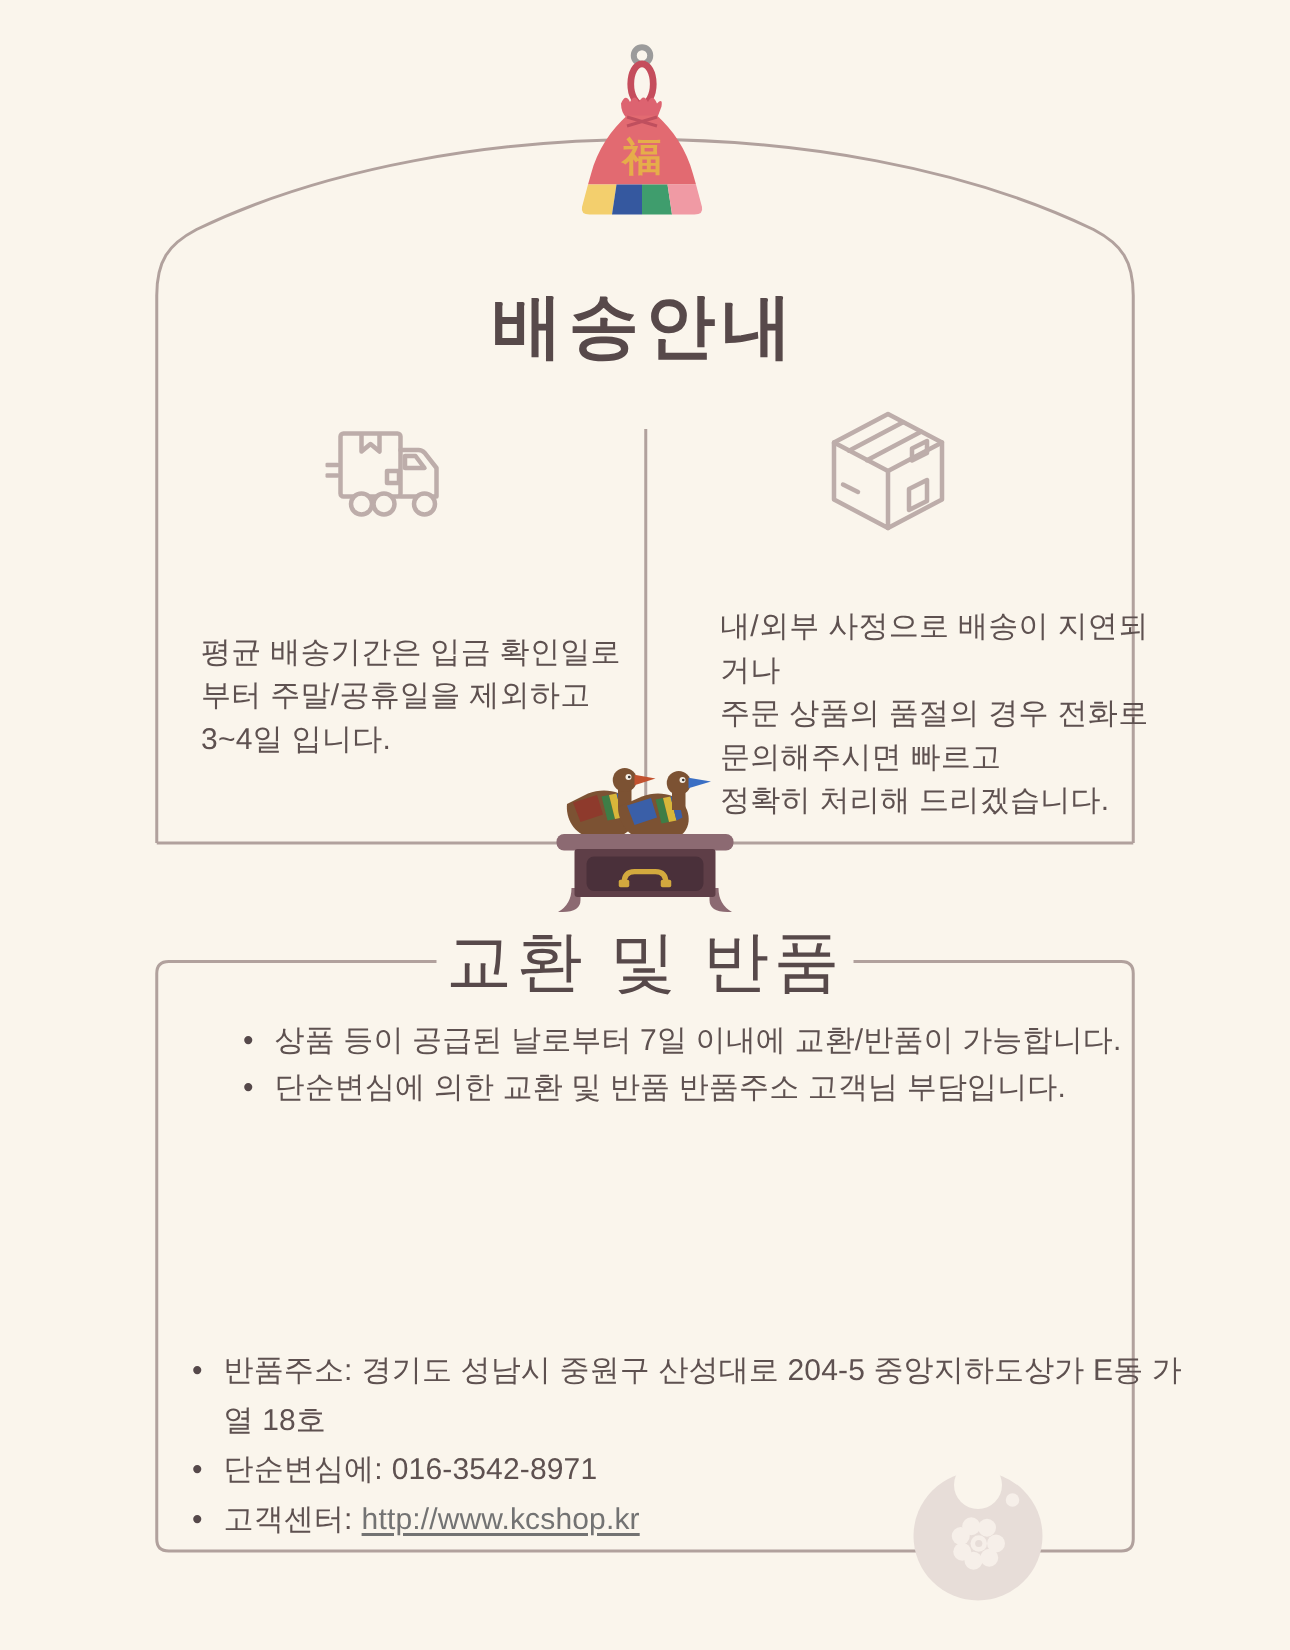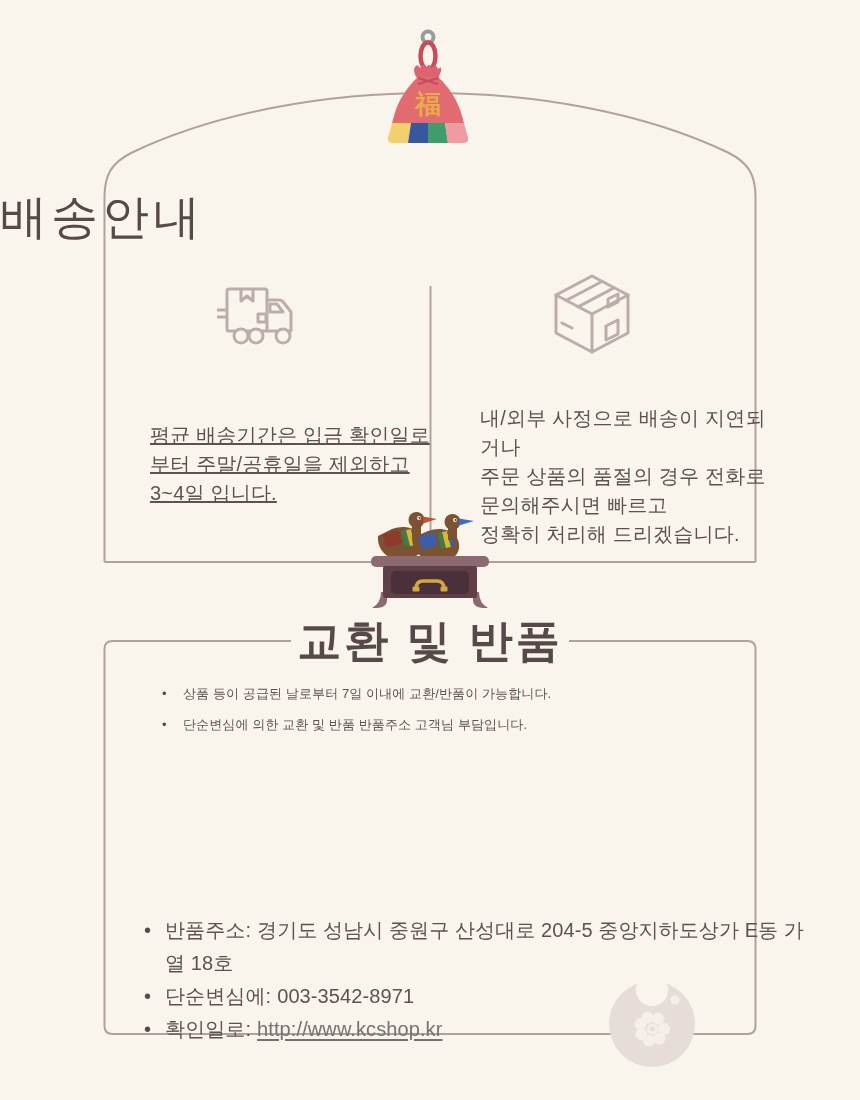--- a/index.html
+++ b/index.html
@@ -9,47 +9,47 @@
     font-family:"Liberation Sans","DejaVu Sans",sans-serif;
     color:#5e5150;
     overflow:hidden;
     position:relative;
   }
   .stage{position:absolute;left:0;top:0;width:860px;height:1100px;}
   .abs{position:absolute;}
   svg{display:block;}
 
   .main-title{
-    left:0;right:0;top:186px;
-    font-size:47px;font-weight:400;letter-spacing:4px;color:#57494a;
+    left:0;right:0;top:186px;text-align:center;
+    font-size:47px;font-weight:700;letter-spacing:4px;color:#57494a;
   }
   .section-title{
     left:0;right:0;top:612px;text-align:center;
-    font-size:44px;font-weight:700;letter-spacing:3px;color:#57494a;
+    font-size:44px;font-weight:400;letter-spacing:3px;color:#57494a;
     background:transparent;
   }
   .col-text{
     font-size:20px;line-height:29px;color:#5e5150;
     white-space:pre-line;letter-spacing:0.2px;
   }
-  .col-text.left{left:150px;top:421px;width:310px;text-decoration:underline;}
+  .col-text.left{left:134px;top:421px;width:310px;}
   .col-text.right{left:480px;top:404px;width:300px;}
 
   .returns-list{
     left:160px;top:679px;width:606px;margin:0;padding:0;list-style:none;
   }
   .returns-list li{
     position:relative;padding-left:23px;
-    font-size:13px;line-height:30.5px;letter-spacing:0.1px;
+    font-size:20px;line-height:30.5px;letter-spacing:0.1px;
   }
   .returns-list li::before{
     content:"\2022";position:absolute;left:2px;top:0;color:#55484a;
   }
   .info-list{
-    left:128px;top:898px;width:660px;margin:16px;padding:0;list-style:none;
+    left:128px;top:898px;width:660px;margin:0;padding:0;list-style:none;
   }
   .info-list li{
     position:relative;padding-left:21px;
     font-size:20px;line-height:33px;letter-spacing:0.1px;
   }
   .info-list li::before{
     content:"\2022";position:absolute;left:0;top:0;color:#55484a;
   }
   .info-label{margin-right:6px;}
   .site-link{
@@ -177,20 +177,20 @@
   <ul class="abs returns-list">
     <li>상품 등이 공급된 날로부터 7일 이내에 교환/반품이 가능합니다.</li>
     <li>단순변심에 의한 교환 및 반품 반품주소 고객님 부담입니다.</li>
   </ul>
 
   <ul class="abs info-list">
     <li>
       <span class="info-label">반품주소:</span><span>경기도 성남시 중원구 산성대로 204-5 중앙지하도상가 E동 가열 18호</span>
     </li>
     <li>
-      <span class="info-label">단순변심에:</span><span>003-3542-8971</span>
+      <span class="info-label">단순변심에:</span><span>016-3542-8971</span>
     </li>
     <li>
-      <span class="info-label">확인일로:</span><a href="#" class="site-link">http://www.kcshop.kr</a>
+      <span class="info-label">고객센터:</span><a href="#" class="site-link">http://www.kcshop.kr</a>
     </li>
   </ul>
 
 </div>
 
 </body></html>

